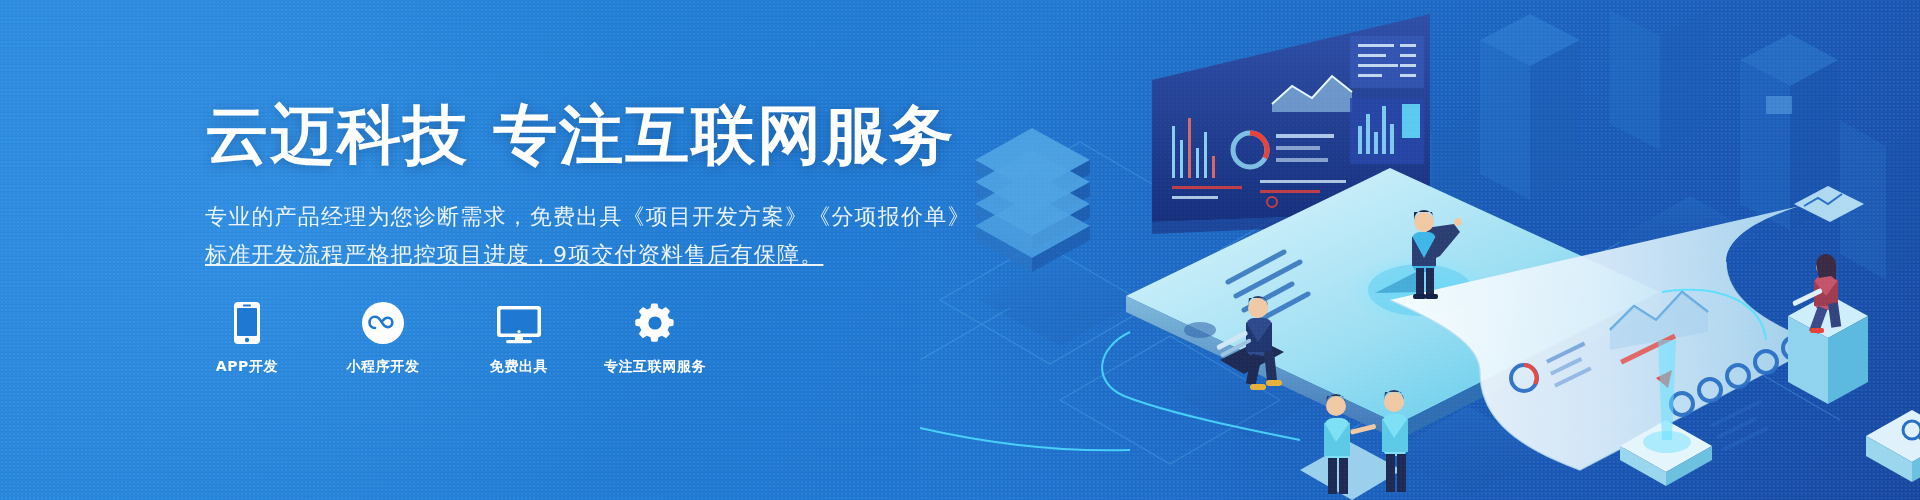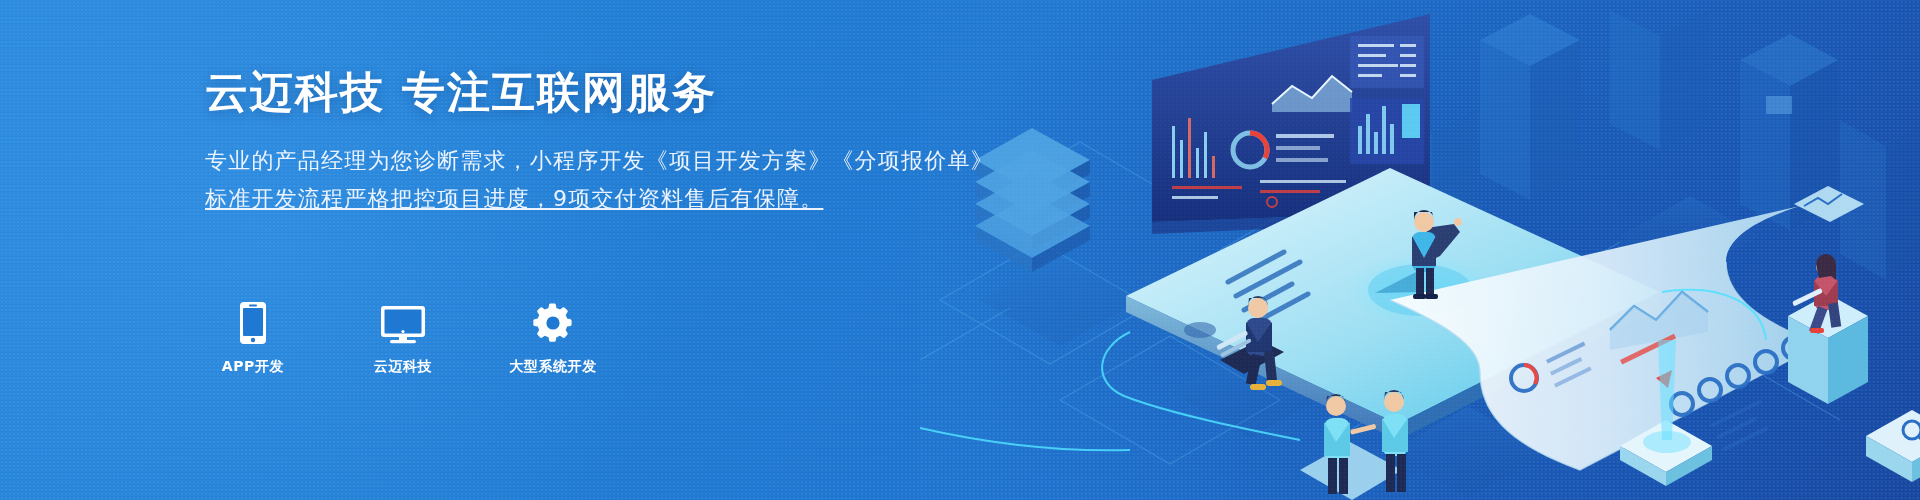--- a/index.html
+++ b/index.html
@@ -36,38 +36,39 @@
     pointer-events:none;
   }
 
   
   .copy{
     position:absolute; left:205px; top:68px; width:880px;
     z-index:6;
   }
   .headline{
     font-family:"DejaVu Sans","Liberation Sans",sans-serif;
-    font-size:43px; line-height:1.12; font-weight:700;
+    font-size:64px; line-height:1.12; font-weight:700;
     color:#ffffff; letter-spacing:2px;
     text-shadow:0 2px 12px rgba(0,30,80,.28);
     white-space:nowrap;
+    margin-top:32px;
   }
   .sub{
     margin-top:26px;
     font-size:22px; line-height:1.72;
     color:#eaf3ff; letter-spacing:1.2px;
     font-family:"DejaVu Sans","Liberation Sans",sans-serif;
     white-space:nowrap;
   }
   .sub .l2{ display:block;text-decoration:underline; }
 
   
   .services{
-    position:absolute; left:205px; top:300px;
-    display:flex; align-items:flex-end; gap:54px;
+    position:absolute; left:199px; top:300px;
+    display:flex; align-items:flex-end; gap:40px;
     z-index:6;
   }
   .svc{
     display:flex; flex-direction:column; align-items:center;
     width:96px;
   }
   .svc-ico{
     height:44px; display:flex; align-items:flex-end; justify-content:center;
     margin-bottom:14px;
   }
@@ -379,62 +380,71 @@
         <path d="M0 428 C70 444 140 452 210 450"></path>
       </g>
 
       <rect width="1000" height="500" fill="url(#pDots)"></rect>
     </svg>
   </div>
 
   <div class="copy">
     <h1 class="headline">云迈科技 专注互联网服务</h1>
     <div class="sub">
-      <span class="l1">专业的产品经理为您诊断需求，小程序开发《项目开发方案》《分项报价单》</span>
+      <span class="l1">专业的产品经理为您诊断需求，免费出具《项目开发方案》《分项报价单》</span>
       <span class="l2">标准开发流程严格把控项目进度，9项交付资料售后有保障。</span>
     </div>
   </div>
 
   <div class="services">
 
     <div class="svc">
       <div class="svc-ico">
         <svg width="26" height="42" viewBox="0 0 26 42">
           <rect x="0" y="0" width="26" height="42" rx="4"></rect>
           <rect x="3" y="6" width="20" height="28" rx="1" fill="#1f78d1"></rect>
           <rect x="9" y="2.6" width="8" height="1.8" rx=".9" fill="#1f78d1"></rect>
           <circle cx="13" cy="38" r="2.2" fill="#1f78d1"></circle>
         </svg>
       </div>
       <div class="svc-label">APP开发</div>
     </div>
 
+    <div class="svc">
+      <div class="svc-ico">
+        <svg width="42" height="42" viewBox="0 0 42 42">
+          <circle cx="21" cy="21" r="21"></circle>
+          <path d="M13 26 c-3.5 0 -5.5 -2.6 -5.5 -5.6 c0 -3.2 2.4 -5.6 5.4 -5.6 c3.3 0 5.2 2.6 6.6 5 c1.5 2.6 3.1 5.3 6.2 5.3 c2.7 0 4.6 -2 4.6 -4.7 c0 -2.7 -1.9 -4.7 -4.5 -4.7 c-2.1 0 -3.6 1.1 -4.9 2.8" fill="none" stroke="#1f78d1" stroke-width="2.6" stroke-linecap="round"></path>
+        </svg>
+      </div>
+      <div class="svc-label">小程序开发</div>
+    </div>
 
 
     <div class="svc">
       <div class="svc-ico">
         <svg width="44" height="38" viewBox="0 0 44 38">
           <rect x="0" y="0" width="44" height="31" rx="3"></rect>
           <rect x="3.5" y="3.5" width="37" height="24" rx="1" fill="#1f78d1"></rect>
           <rect x="18" y="29" width="8" height="6"></rect>
           <rect x="9" y="34" width="26" height="3.2" rx="1.6"></rect>
           <circle cx="22" cy="25.6" r="1.6"></circle>
         </svg>
       </div>
-      <div class="svc-label">云迈科技</div>
+      <div class="svc-label">免费出具</div>
     </div>
 
     <div class="svc">
       <div class="svc-ico">
         <svg width="42" height="42" viewBox="0 0 42 42">
           <path d="M21 0 l5.2 1.1 l1.4 5.1 l4.6 2.7 l5 -1.6 l3.7 3.8 l-1.7 4.9 l2.6 4.6 l5.0 1.5 l0 0 Z" fill="none"></path>
           <path d="M38.4 17.2 l-3.3 -.6 a14.4 14.4 0 0 0 -1.5 -3.6 l1.9 -2.8 a1.5 1.5 0 0 0 -.2 -1.9 l-2.6 -2.6 a1.5 1.5 0 0 0 -1.9 -.2 l-2.8 1.9 a14.4 14.4 0 0 0 -3.6 -1.5 l-.6 -3.3 a1.5 1.5 0 0 0 -1.5 -1.2 l-3.7 0 a1.5 1.5 0 0 0 -1.5 1.2 l-.6 3.3 a14.4 14.4 0 0 0 -3.6 1.5 l-2.8 -1.9 a1.5 1.5 0 0 0 -1.9 .2 l-2.6 2.6 a1.5 1.5 0 0 0 -.2 1.9 l1.9 2.8 a14.4 14.4 0 0 0 -1.5 3.6 l-3.3 .6 a1.5 1.5 0 0 0 -1.2 1.5 l0 3.7 a1.5 1.5 0 0 0 1.2 1.5 l3.3 .6 a14.4 14.4 0 0 0 1.5 3.6 l-1.9 2.8 a1.5 1.5 0 0 0 .2 1.9 l2.6 2.6 a1.5 1.5 0 0 0 1.9 .2 l2.8 -1.9 a14.4 14.4 0 0 0 3.6 1.5 l.6 3.3 a1.5 1.5 0 0 0 1.5 1.2 l3.7 0 a1.5 1.5 0 0 0 1.5 -1.2 l.6 -3.3 a14.4 14.4 0 0 0 3.6 -1.5 l2.8 1.9 a1.5 1.5 0 0 0 1.9 -.2 l2.6 -2.6 a1.5 1.5 0 0 0 .2 -1.9 l-1.9 -2.8 a14.4 14.4 0 0 0 1.5 -3.6 l3.3 -.6 a1.5 1.5 0 0 0 1.2 -1.5 l0 -3.7 a1.5 1.5 0 0 0 -1.2 -1.5 Z"></path>
           <circle cx="21" cy="21" r="6.6" fill="#1f78d1"></circle>
         </svg>
       </div>
-      <div class="svc-label">大型系统开发</div>
+      <div class="svc-label">专注互联网服务</div>
     </div>
 
   </div>
 
   <div class="tex-dots"></div>
   <div class="tex-scan"></div>
 </div>
 
 </body></html>

